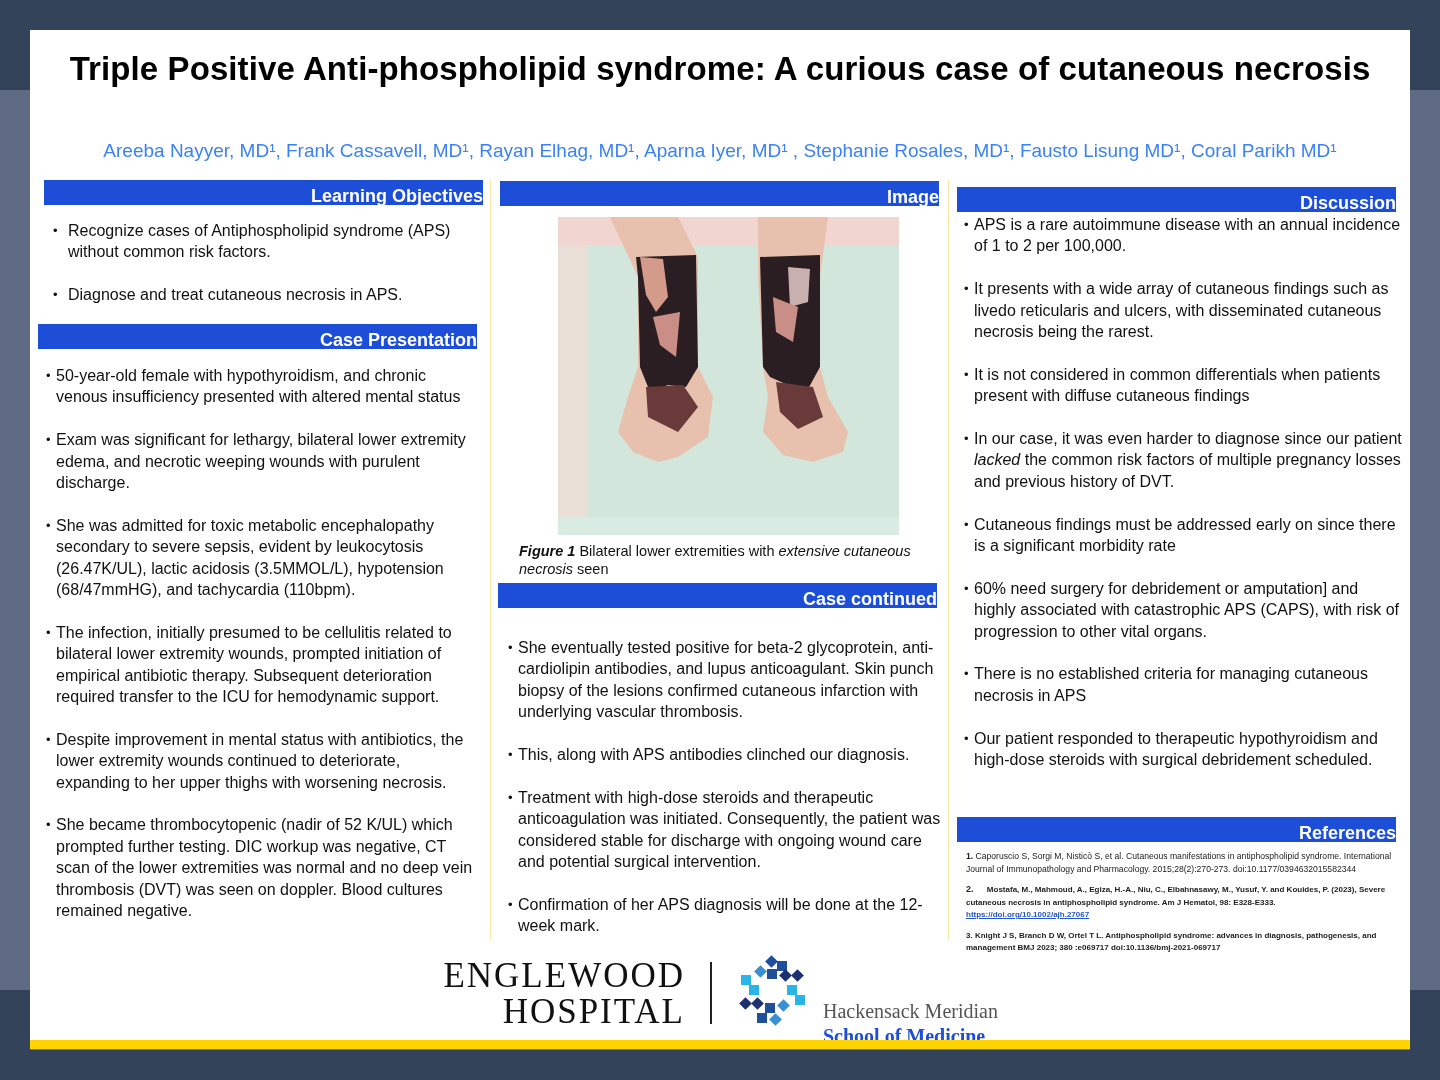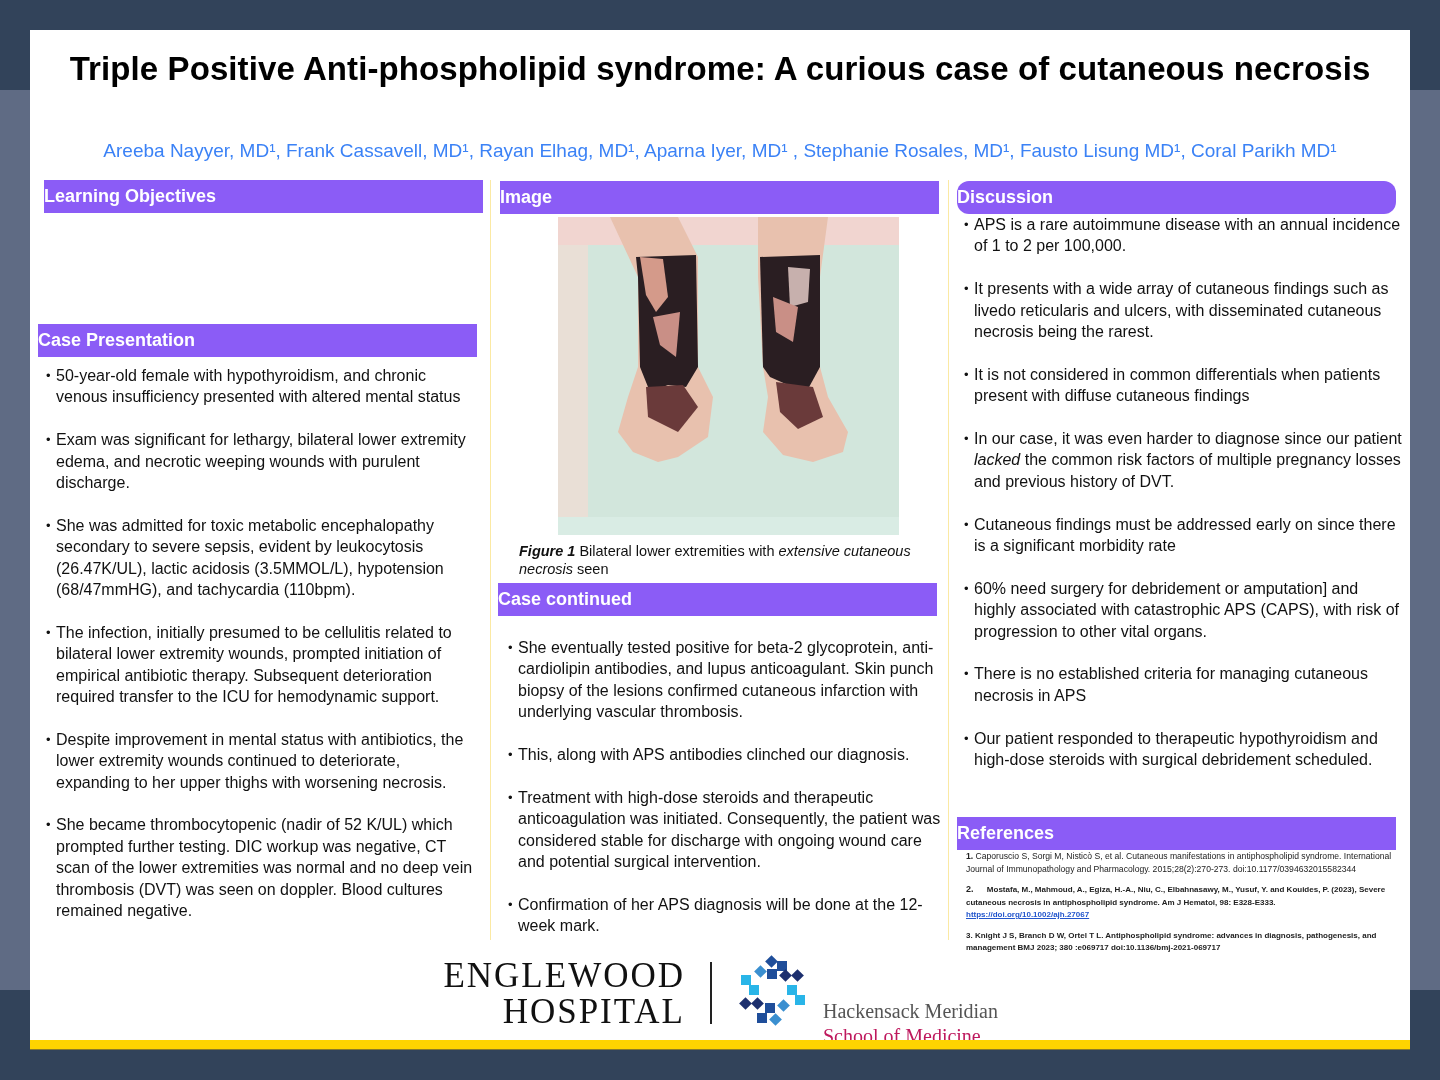--- a/index.html
+++ b/index.html
@@ -28,23 +28,23 @@
     position: absolute; left: 0; top: 20px; width: 100%;
     text-align: center; font-weight: bold; font-size: 33px; color: #000;
     letter-spacing: 0.1px;
   }
   .authors {
     position: absolute; left: 0; top: 110px; width: 100%;
     text-align: center; font-size: 19px; color: #3b82f6;
   }
   .section-header {
     position: absolute;
-    background: #8b5cf6;
+    background: #1d4ed8;
     color: #fff; font-weight: bold; font-size: 18px;
-    text-align: left; line-height: 32px; height: 33px;
+    text-align: right; line-height: 32px; height: 25px;
   }
   .col-divider {
     position: absolute; width: 1px; background: #fbe9a3;
   }
   ul.bullets { list-style: none; position: absolute; font-size: 16px; line-height: 21.4px; color: #111; }
   ul.bullets li { position: relative; padding-left: 10px; margin-bottom: 21.4px; }
   ul.bullets li::before {
     content: "•"; position: absolute; left: 0; top: 0; font-size: 13px;
   }
   ul.lo li { padding-left: 30px; }
@@ -64,36 +64,40 @@
   .logos { position: absolute; left: 385px; top: 922px; height: 80px; width: 620px; }
   .englewood {
     position: absolute; left: 0; top: 6px; width: 270px;
     font-family: "Liberation Serif", serif; font-size: 35px; line-height: 36px;
     text-align: right; color: #111; letter-spacing: 2px;
   }
   .logo-divider { position: absolute; left: 295px; top: 10px; width: 2px; height: 62px; background: #222; }
   .hmsm-mark { position: absolute; left: 322px; top: 3px; width: 72px; height: 72px; }
   .hmsm-text { position: absolute; left: 408px; top: 13px; font-family: "Liberation Serif", serif; font-size: 20px; line-height: 25px; }
   .hmsm-text .l1 { color: #555; margin-top: 34px; }
-  .hmsm-text .l2 { color: #be185d; }
+  .hmsm-text .l2 { color: #1d4ed8; font-weight: bold; }
 </style>
 </head>
 <body>
 
 <div class="band-mid"></div>
 
 <div class="poster">
 
   <h1 class="title">Triple Positive Anti-phospholipid syndrome: A curious case of cutaneous necrosis</h1>
   <div class="authors">Areeba Nayyer, MD¹, Frank Cassavell, MD¹, Rayan Elhag, MD¹, Aparna Iyer, MD¹ , Stephanie Rosales, MD¹, Fausto Lisung MD¹, Coral Parikh MD¹</div>
 
   <div class="col-divider" style="left:460px; top:150px; height:760px;"></div>
   <div class="col-divider" style="left:918px; top:150px; height:760px;"></div>
 
   <div class="section-header" style="left:14px; top:150px; width:439px;">Learning Objectives</div>
+  <ul class="bullets lo" style="left:8px; top:190px; width:440px;">
+    <li>Recognize cases of Antiphospholipid syndrome (APS) without common risk factors.</li>
+    <li>Diagnose and treat cutaneous necrosis in APS.</li>
+  </ul>
 
   <div class="section-header" style="left:8px; top:294px; width:439px;">Case Presentation</div>
   <ul class="bullets" style="left:16px; top:335px; width:428px;">
     <li>50-year-old female with hypothyroidism, and chronic venous insufficiency presented with altered mental status</li>
     <li>Exam was significant for lethargy, bilateral lower extremity edema, and necrotic weeping wounds with purulent discharge.</li>
     <li>She was admitted for toxic metabolic encephalopathy secondary to severe sepsis, evident by leukocytosis (26.47K/UL), lactic acidosis (3.5MMOL/L), hypotension (68/47mmHG), and tachycardia (110bpm).</li>
     <li>The infection, initially presumed to be cellulitis related to bilateral lower extremity wounds, prompted initiation of empirical antibiotic therapy. Subsequent deterioration required transfer to the ICU for hemodynamic support.</li>
     <li>Despite improvement in mental status with antibiotics, the lower extremity wounds continued to deteriorate, expanding to her upper thighs with worsening necrosis.</li>
     <li>She became thrombocytopenic (nadir of 52 K/UL) which prompted further testing. DIC workup was negative, CT scan of the lower extremities was normal and no deep vein thrombosis (DVT) was seen on doppler. Blood cultures remained negative.</li>
   </ul>
@@ -126,21 +130,21 @@
   </div>
 
   <div class="section-header" style="left:468px; top:553px; width:439px;">Case continued</div>
   <ul class="bullets" style="left:478px; top:607px; width:436px;">
     <li>She eventually tested positive for beta-2 glycoprotein, anti-cardiolipin antibodies, and lupus anticoagulant. Skin punch biopsy of the lesions confirmed cutaneous infarction with underlying vascular thrombosis.</li>
     <li>This, along with APS antibodies clinched our diagnosis.</li>
     <li>Treatment with high-dose steroids and therapeutic anticoagulation was initiated. Consequently, the patient was considered stable for discharge with ongoing wound care and potential surgical intervention.</li>
     <li>Confirmation of her APS diagnosis will be done at the 12-week mark.</li>
   </ul>
 
-  <div class="section-header" style="left:927px; top:151px; width:439px;border-radius:12px;">Discussion</div>
+  <div class="section-header" style="left:927px; top:157px; width:439px;">Discussion</div>
   <ul class="bullets" style="left:934px; top:184px; width:440px;">
     <li>APS is a rare autoimmune disease with an annual incidence of 1 to 2 per 100,000.</li>
     <li>It presents with a wide array of cutaneous findings such as livedo reticularis and ulcers, with disseminated cutaneous necrosis being the rarest.</li>
     <li> It is not considered in common differentials when patients present with diffuse cutaneous findings</li>
     <li><span>In our case, it was even harder to diagnose since our patient </span><i>lacked</i><span> the common risk factors of multiple pregnancy losses and previous history of DVT.</span></li>
     <li>Cutaneous findings must be addressed early on since there is a significant morbidity rate</li>
     <li>60% need surgery for debridement or amputation] and highly associated with catastrophic APS (CAPS), with risk of progression to other vital organs.</li>
     <li>There is no established criteria for managing cutaneous necrosis in APS</li>
     <li>Our patient responded to therapeutic hypothyroidism and high-dose steroids with surgical debridement scheduled.</li>
   </ul>

